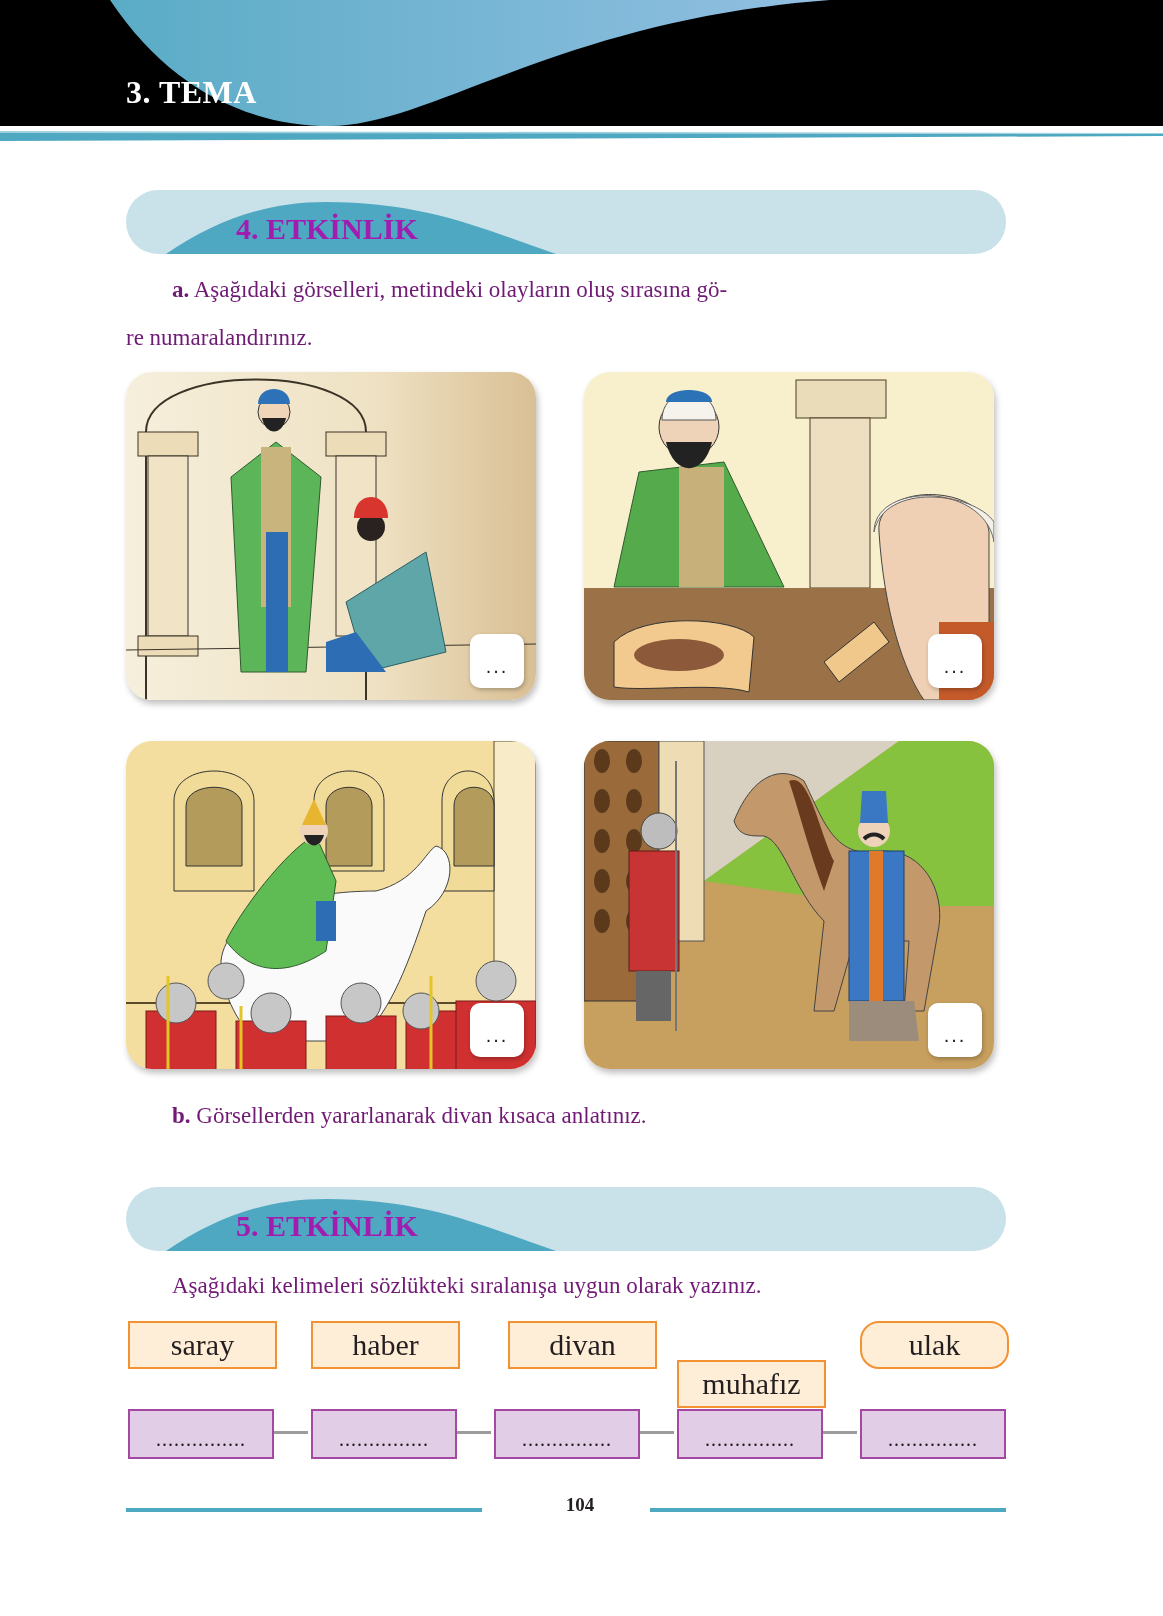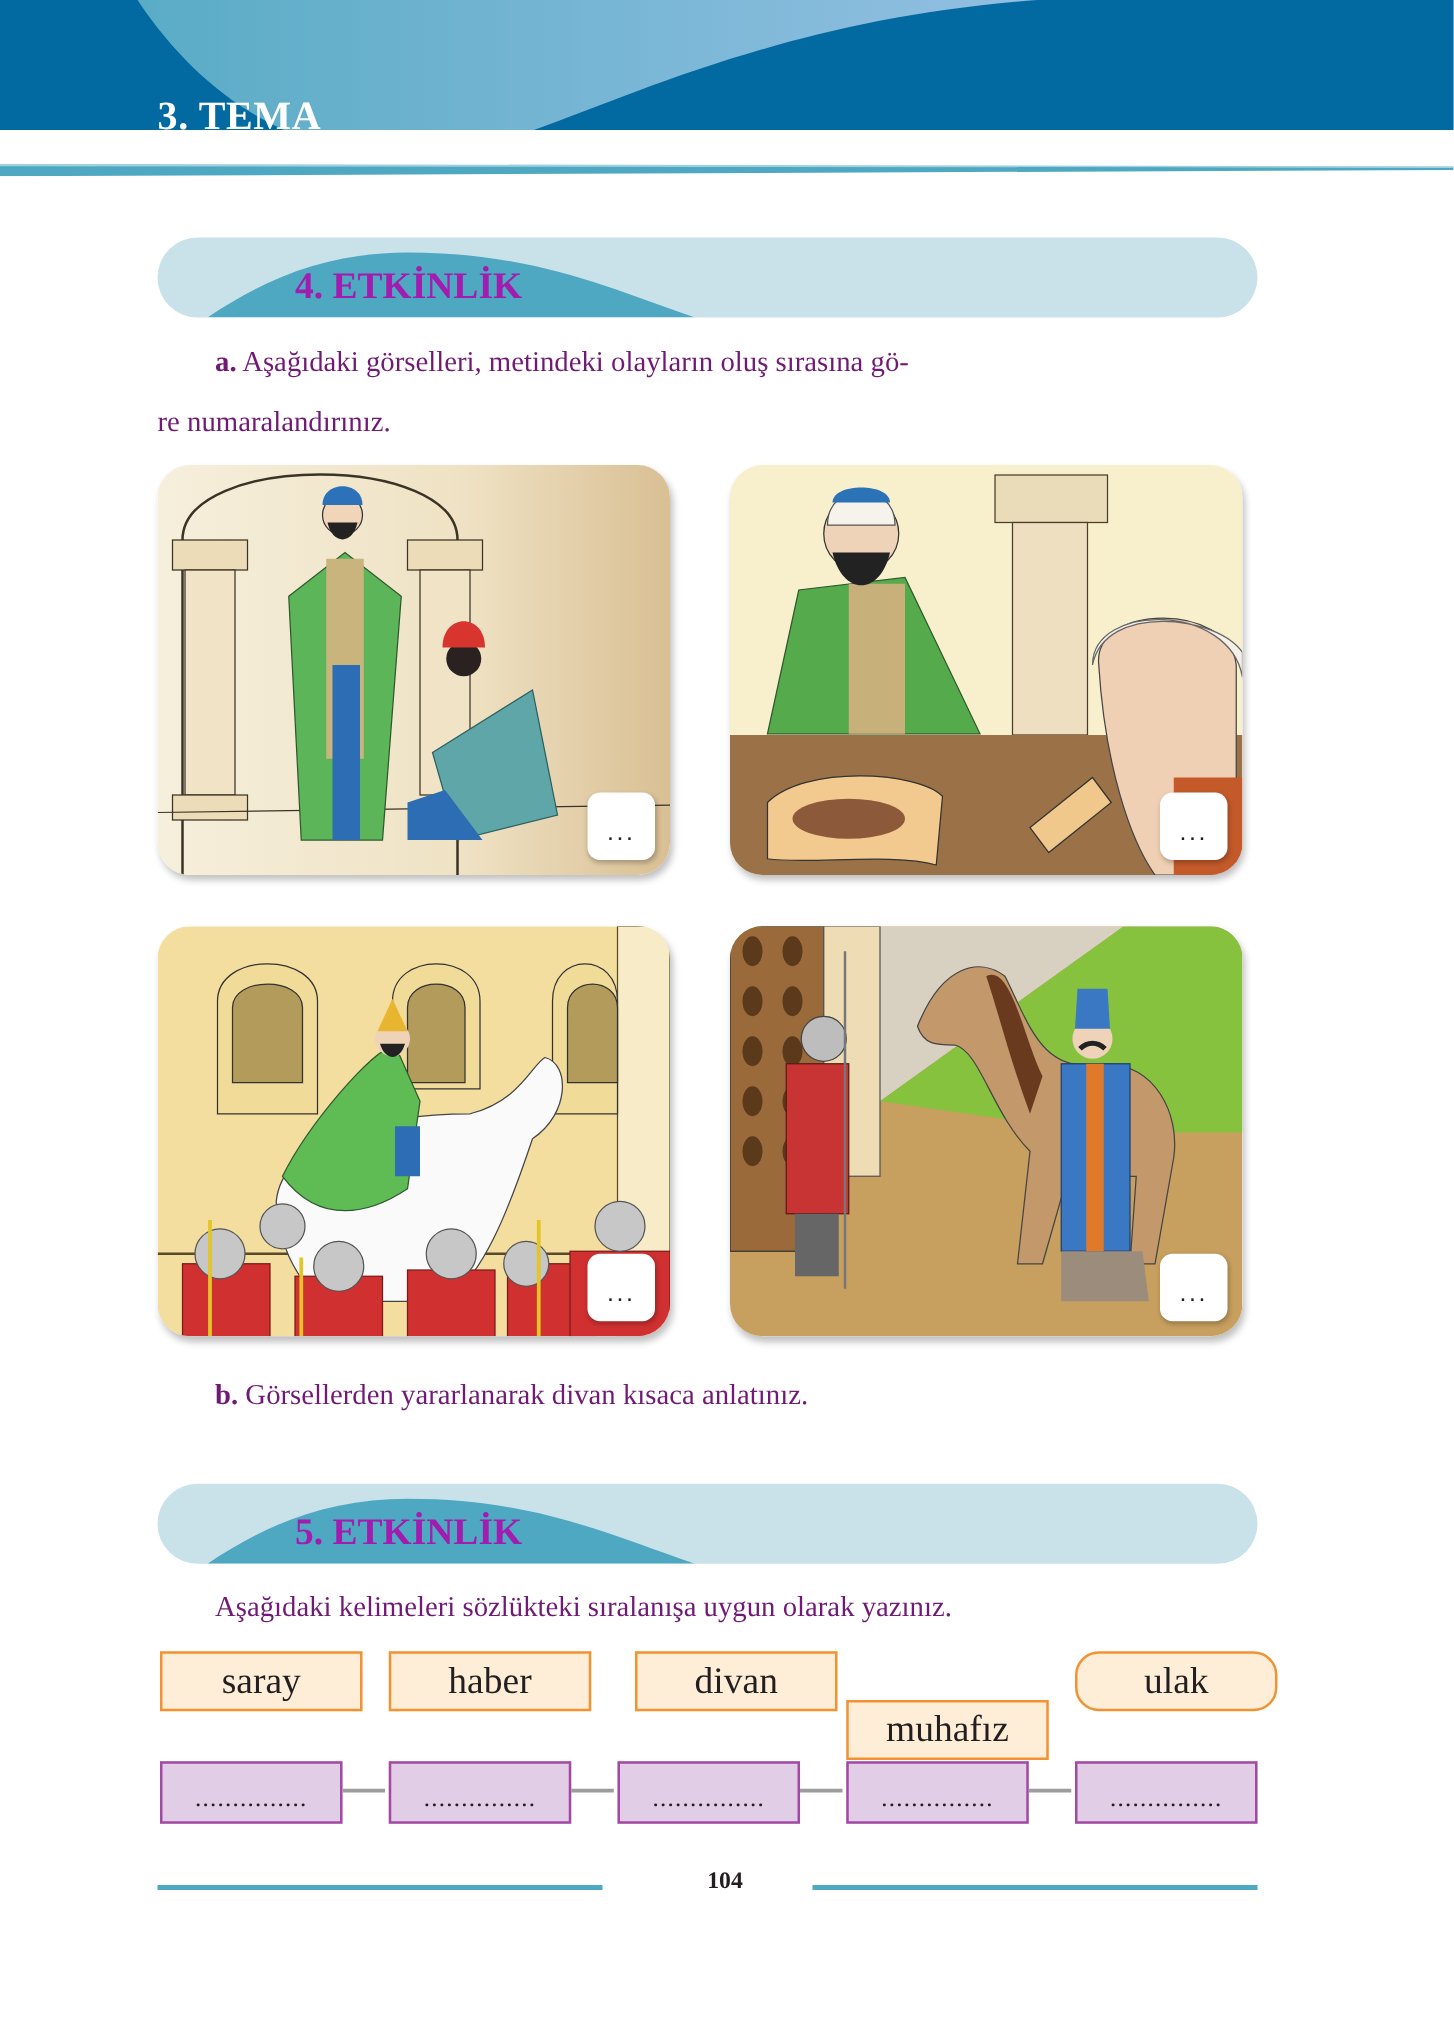--- a/index.html
+++ b/index.html
@@ -4,22 +4,22 @@
 <style>
   html, body { margin:0; padding:0; }
   body {
     width:1163px; height:1616px; position:relative; overflow:hidden;
     background:#ffffff;
     font-family:"Liberation Serif", "DejaVu Serif", serif;
     color:#231f20;
   }
   
   .header {
-    position:absolute; left:0; top:0; width:1163px; height:104px;
-    background:#0369a1; overflow:hidden;font-family:Liberation Serif, serif;
+    position:absolute; left:0; top:0; width:1163px; height:126px;
+    background:#000000; overflow:hidden;font-family:Liberation Serif, serif;
   }
   .header .wave {
     position:absolute; left:0; top:0; width:1163px; height:126px;
   }
   .header-title {
     position:absolute; left:126px; top:74px;
     font-size:32px; font-weight:bold; color:#ffffff; letter-spacing:0.5px;
   }
   .header-stripe {
     position:absolute; left:0; top:131px; width:1163px; height:10px;
@@ -49,21 +49,21 @@
     position:absolute; right:12px; bottom:12px; width:54px; height:54px;
     background:#ffffff; border-radius:10px;
     box-shadow:1px 2px 4px rgba(0,0,0,0.25);
     display:flex; align-items:flex-end; justify-content:center;
     font-family:"Liberation Sans", sans-serif; font-size:20px; letter-spacing:2px;
     padding-bottom:10px; box-sizing:border-box; color:#231f20;
   }
   
   .word-row, .answer-row { position:absolute; left:128px; width:878px; height:48px; }
   .word {
-    position:absolute; top:0; width:162px; height:48px; box-sizing:border-box;
+    position:absolute; top:0; width:149px; height:48px; box-sizing:border-box;
     border:2px solid #f29233; background:#feeed7;
     display:flex; align-items:center; justify-content:center;
     font-size:30px; color:#231f20;
   }
   .connector {
     position:absolute; top:22px; height:3px; width:34px; background:#9c9c9c;
   }
   .answer {
     position:absolute; top:0; width:146px; height:50px; box-sizing:border-box;
     border:2px solid #a349a4; background:#e2cde6;

